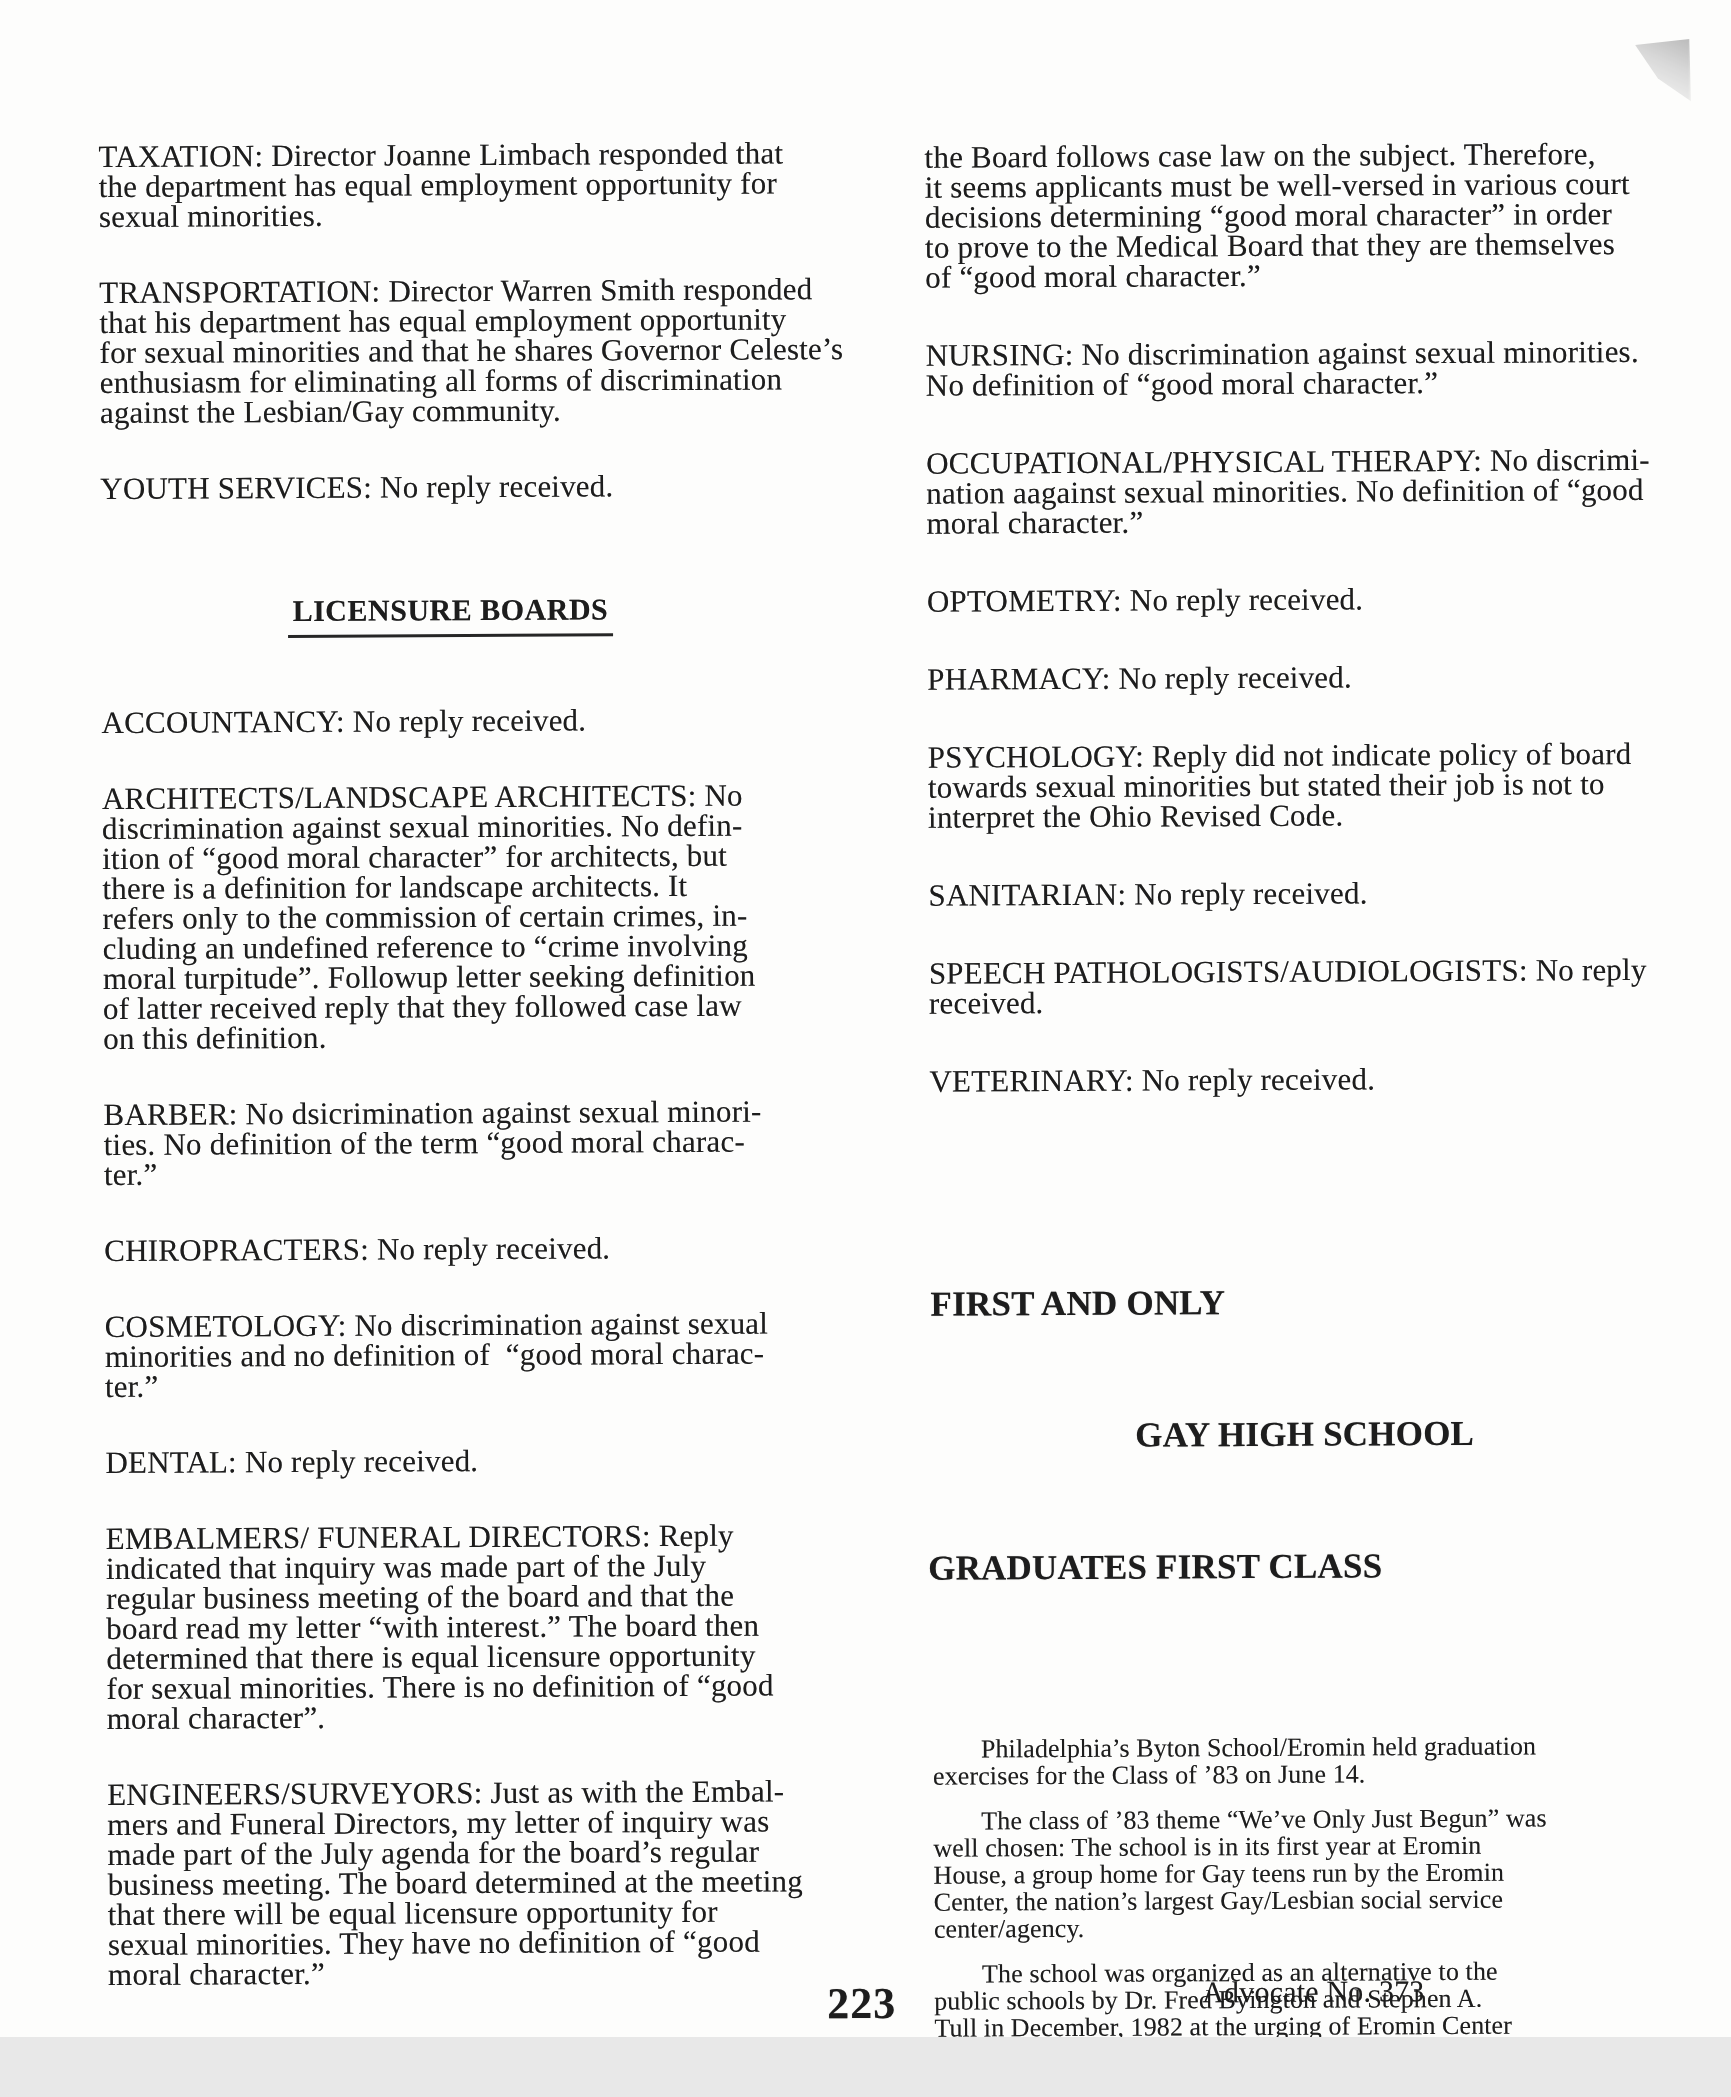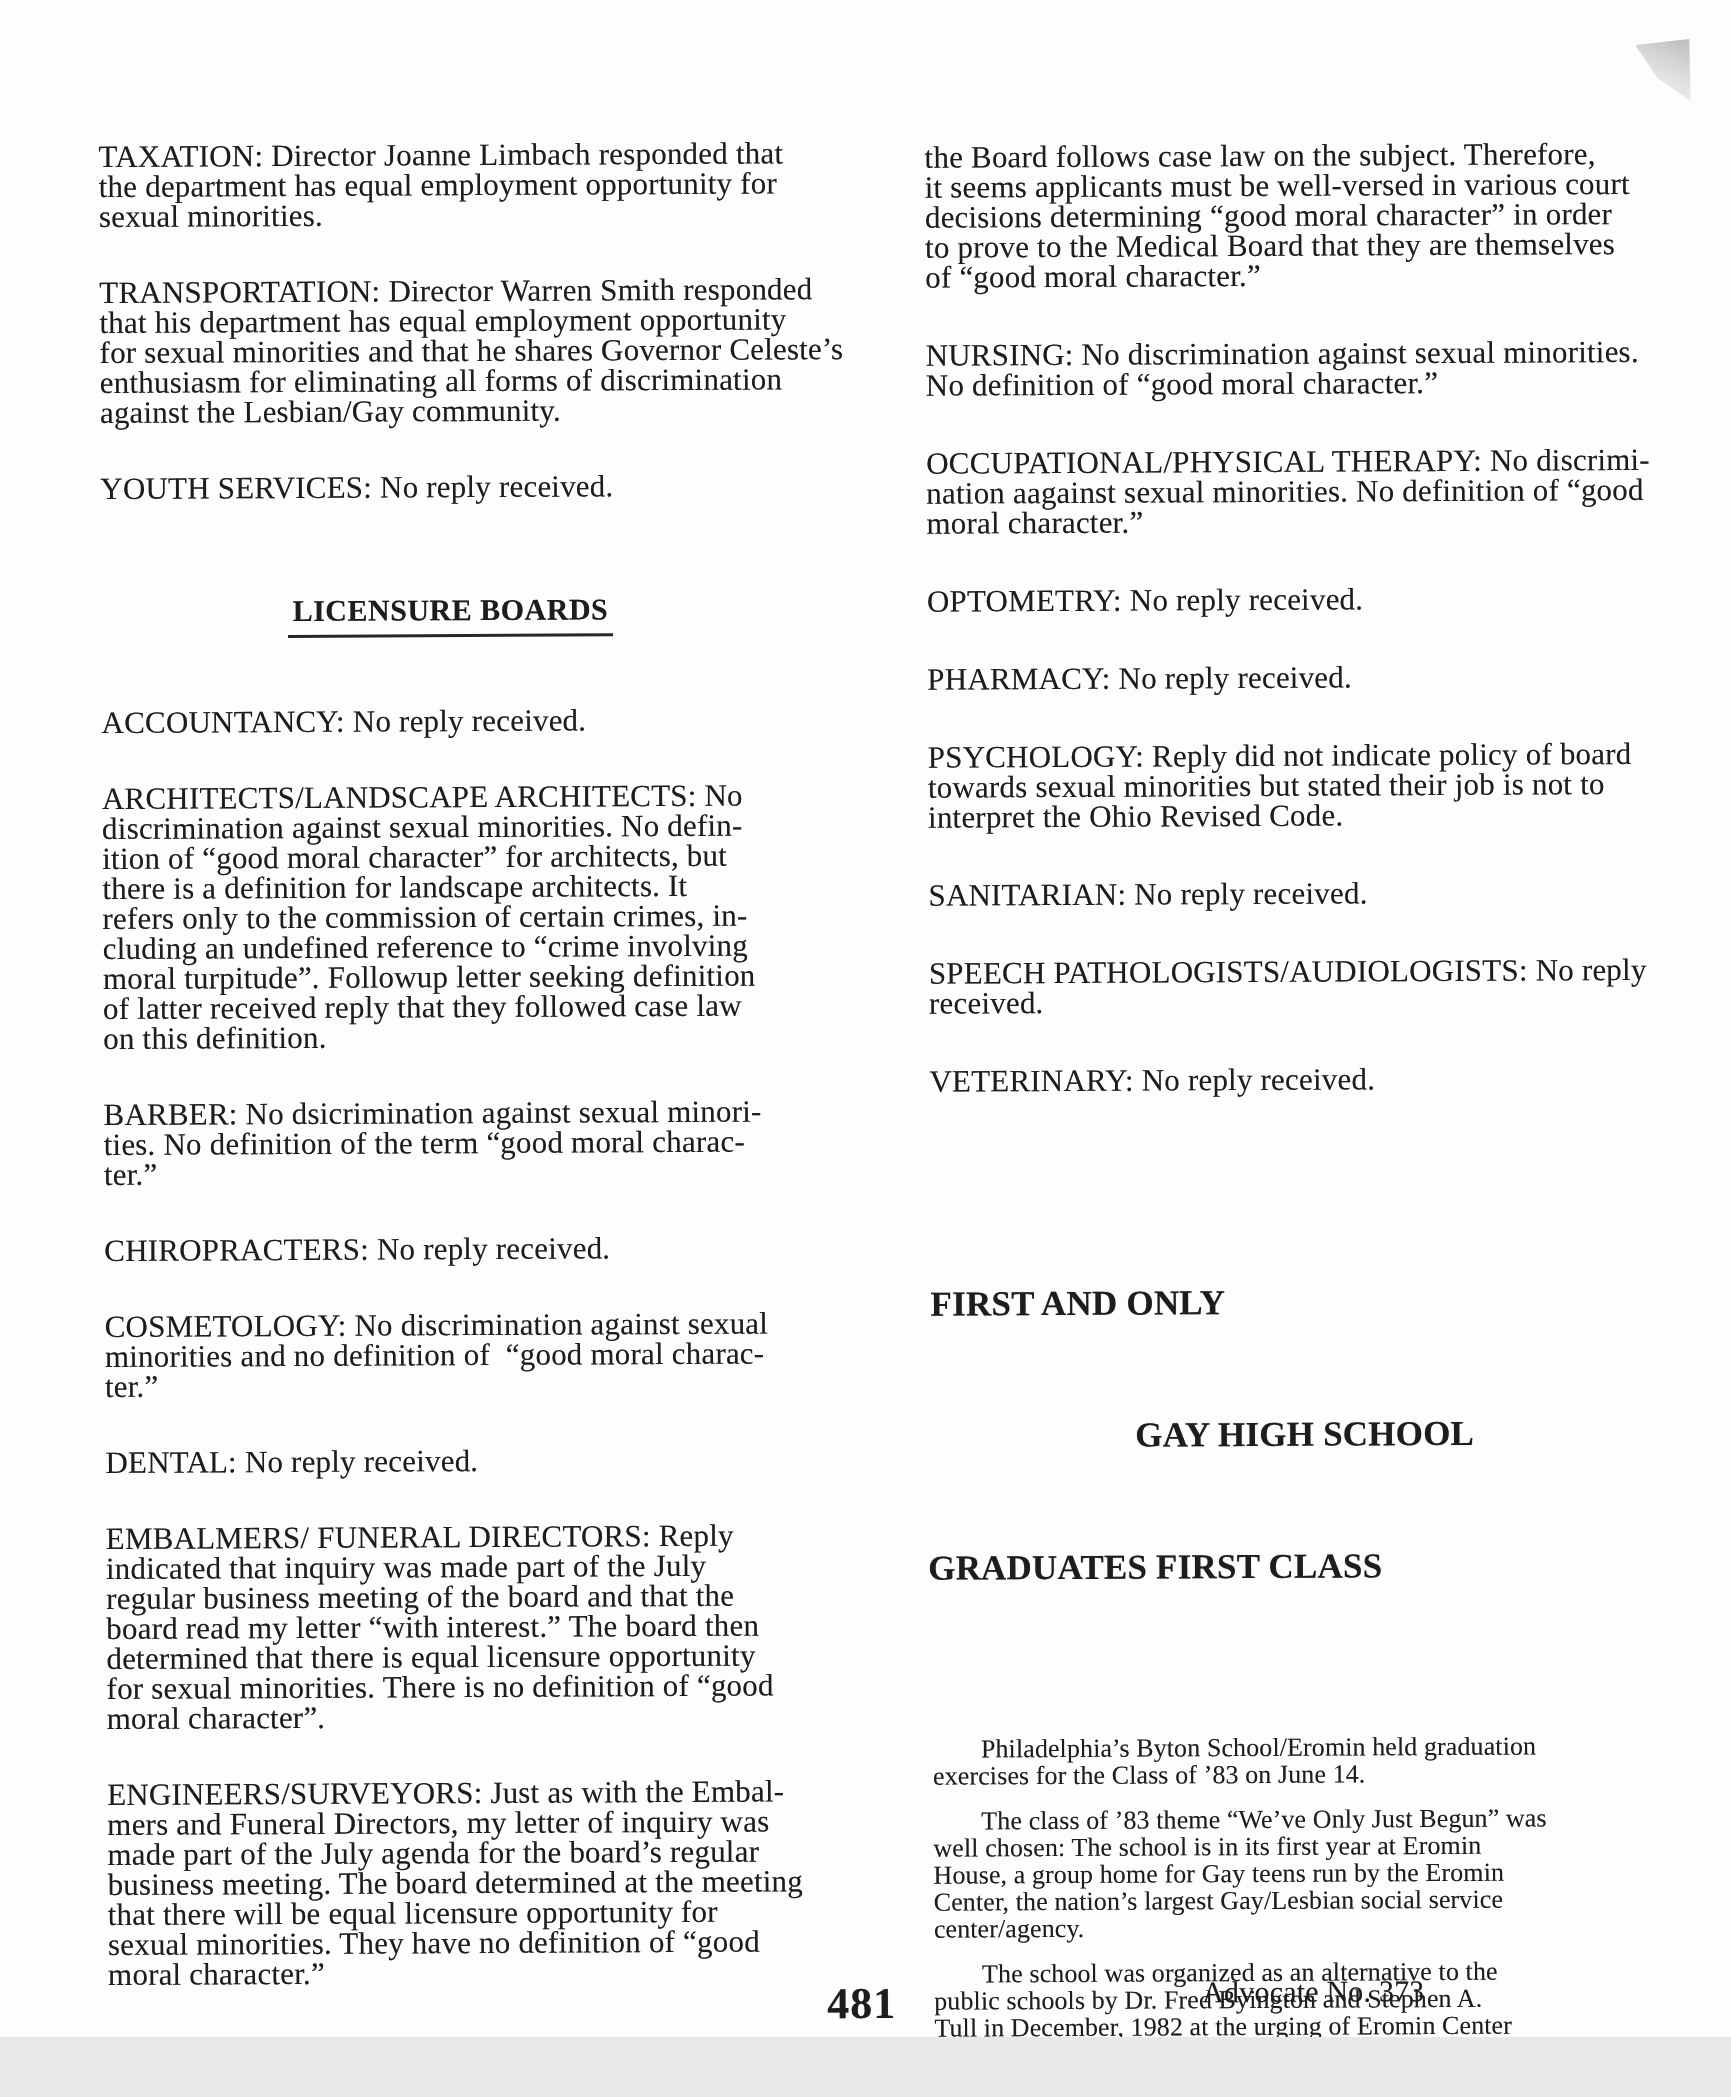--- a/index.html
+++ b/index.html
@@ -204,17 +204,17 @@
 Many had suffered harassment and beatings. Said Eromin’
 Director of Youth Services Tacie Vergara, “We had to
 find aplace where our kids could get an education.”</p>
         
         
         
         
       </div>
     </div>
 
-    <div class="page-number">481</div>
+    <div class="page-number">223</div>
     <div class="issue-label">Advocate No. 373</div>
   </div>
 </div>
 
 
 </body></html>

